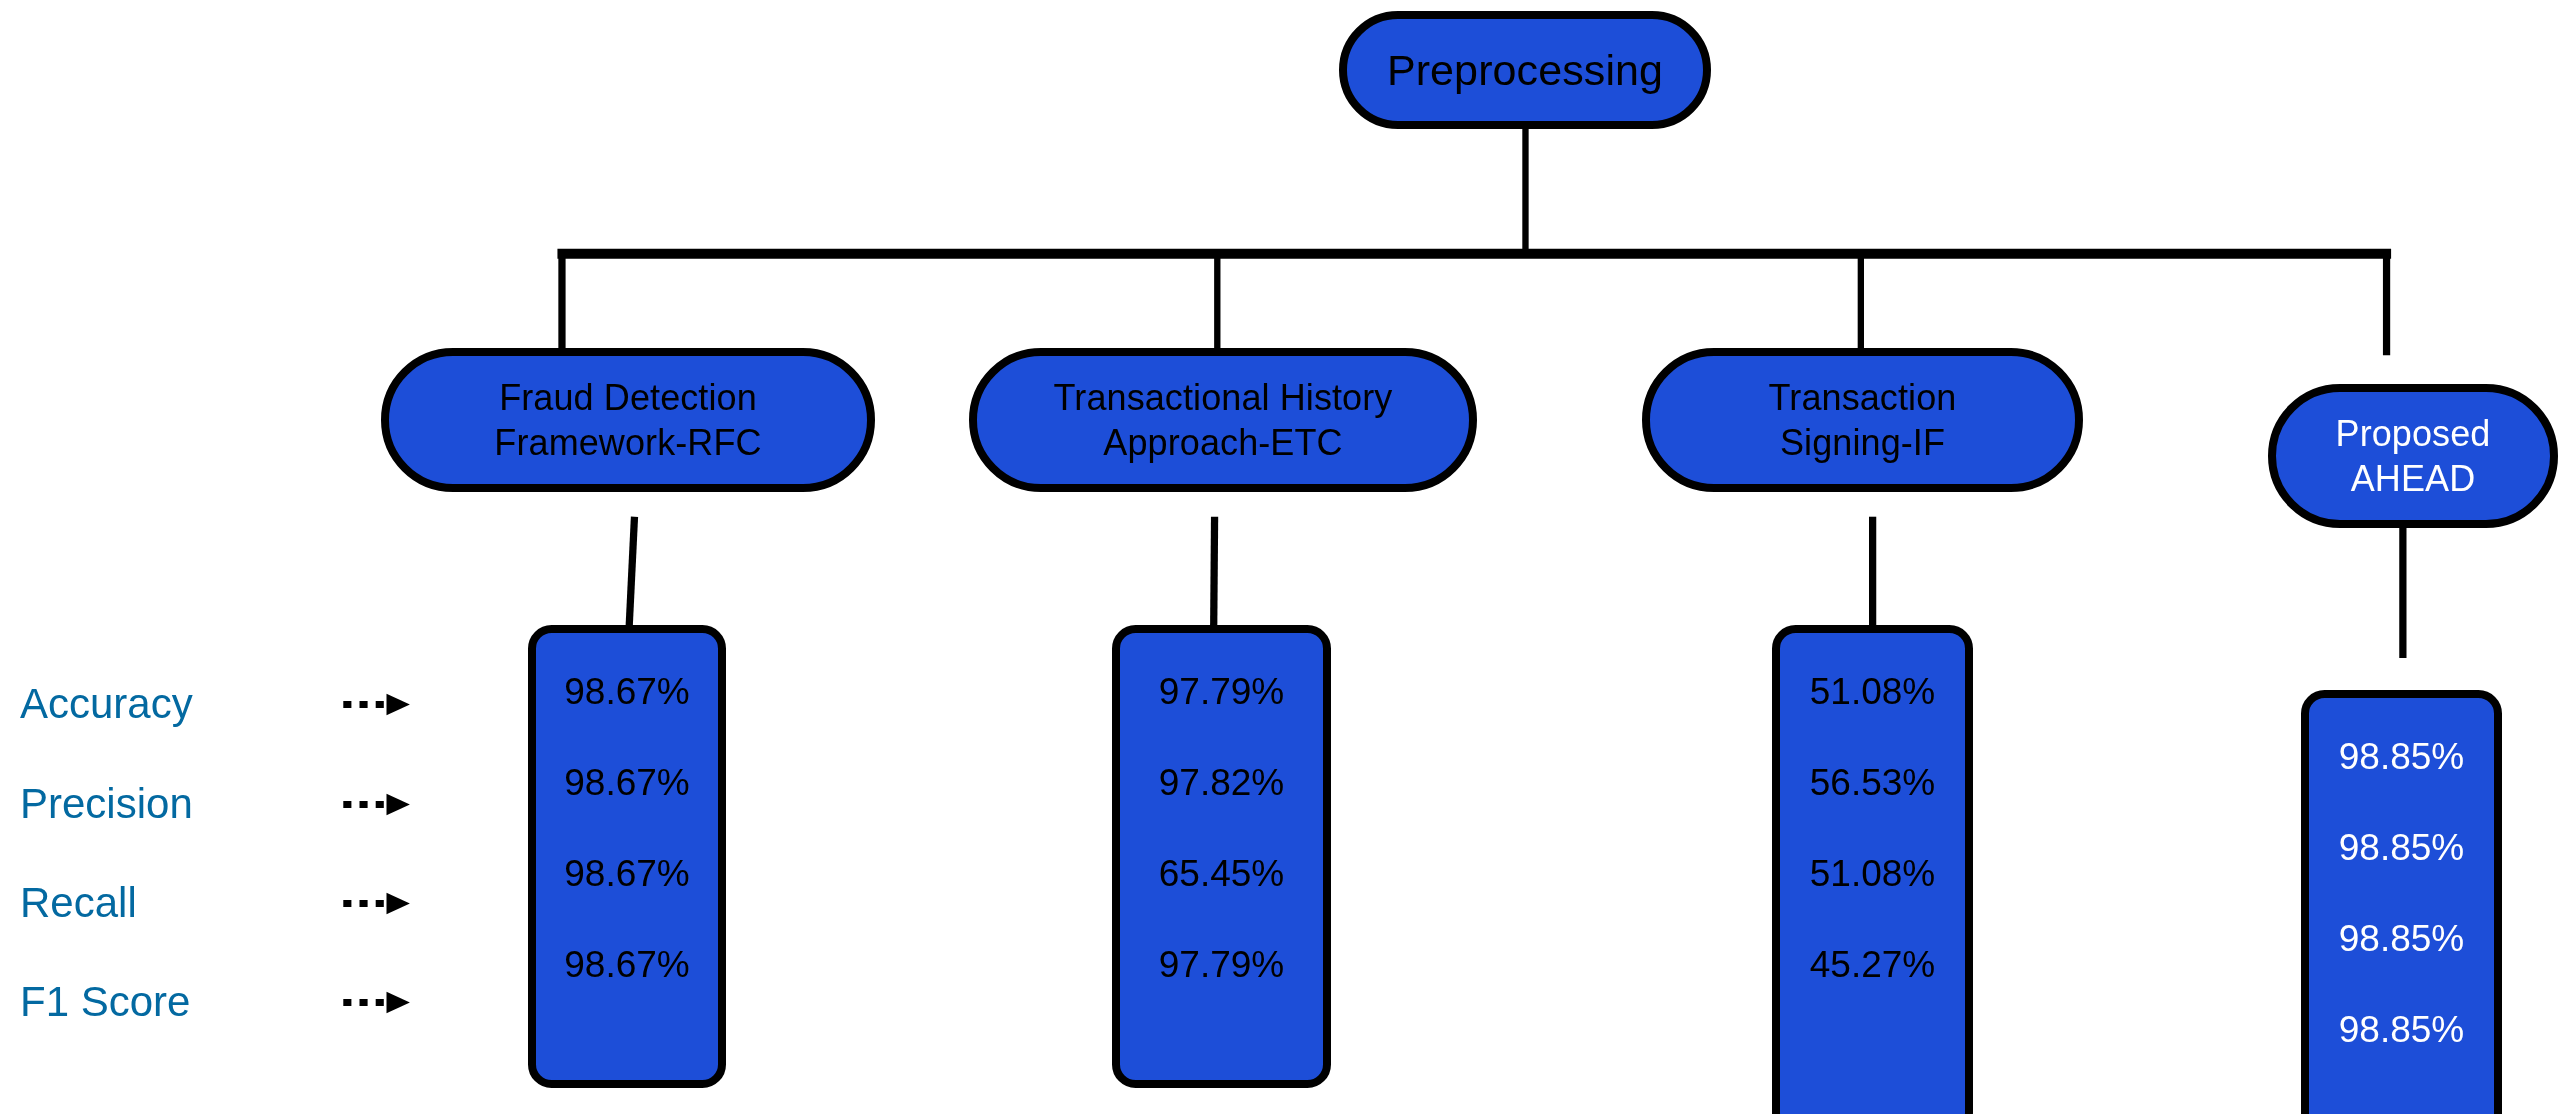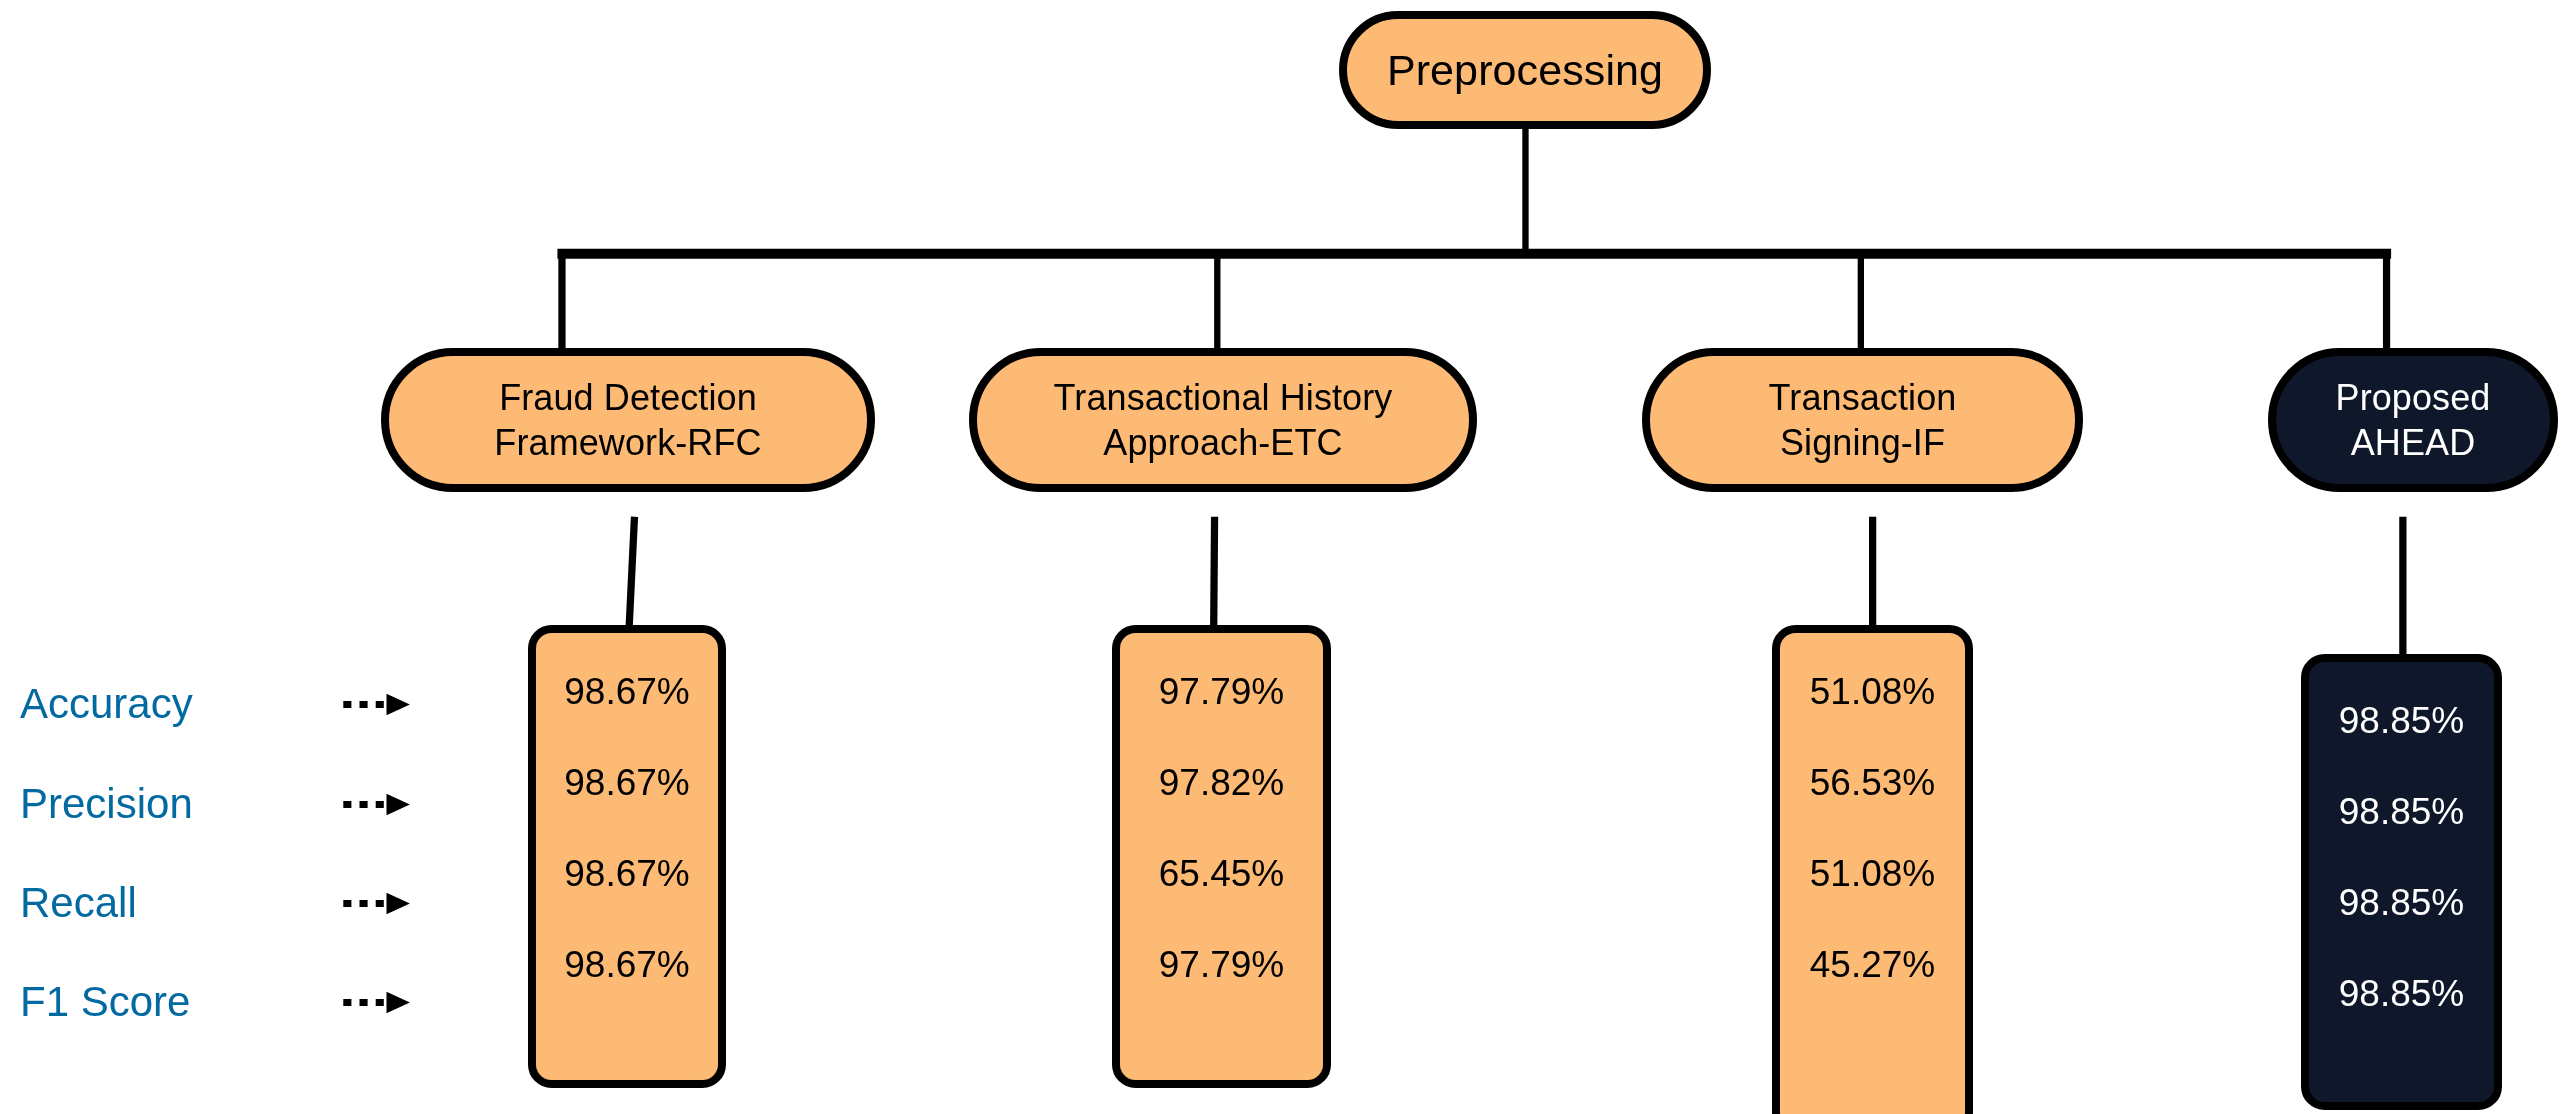--- a/index.html
+++ b/index.html
@@ -40,22 +40,22 @@
     align-items: center;
     justify-content: center;
     text-align: center;
   }
   .node-label {
     line-height: 1.26;
     white-space: pre-line;
     letter-spacing: 0.1px;
   }
 
-  .fill-light { background: #fdba74; color: #000000; }
-  .fill-dark  { background: #0f172a; color: #ffffff; }
+  .fill-light { background: #1d4ed8; color: #000000; }
+  .fill-dark  { background: #1d4ed8; color: #ffffff; margin-top: 36px; }
 
   
   .pill { border-radius: 905px; }
 
   #node-root {
     left: 1339px;  top: 11px;
     width: 372px;  height: 118px;
     font-size: 43px;
   }
 

